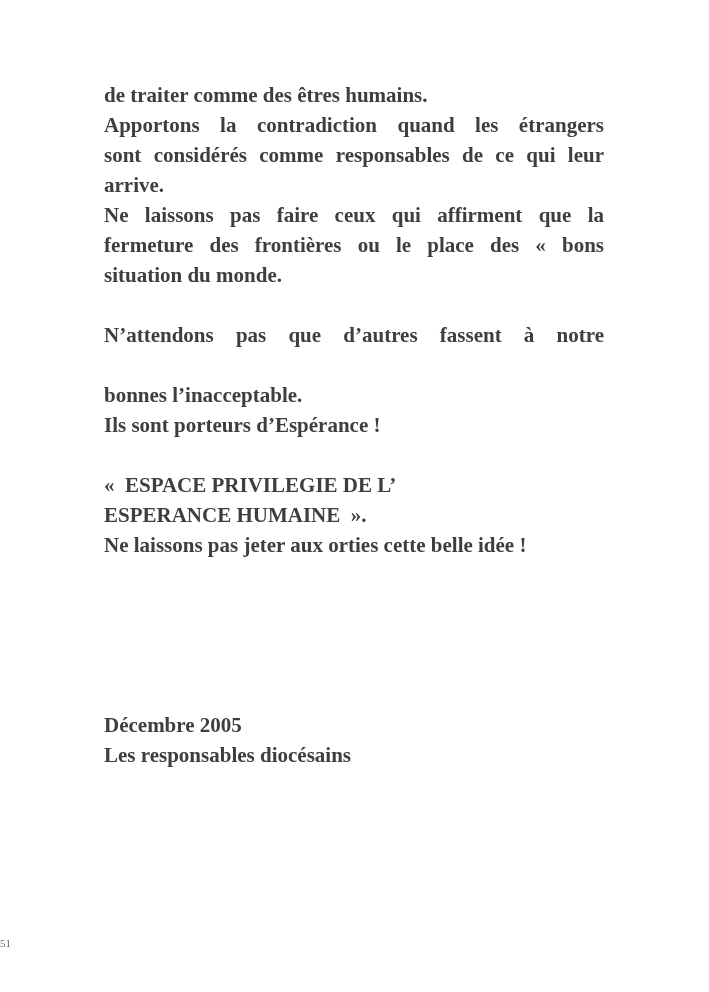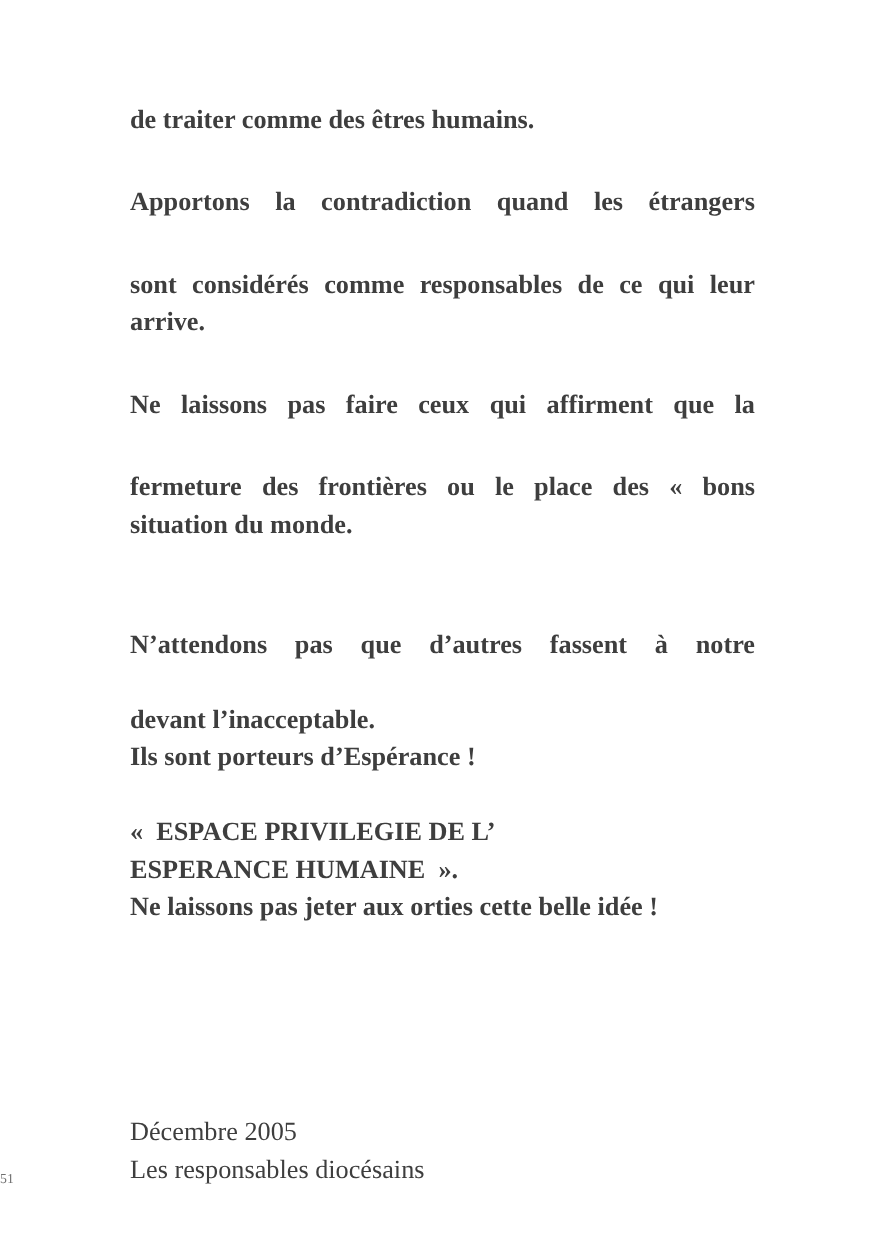--- a/index.html
+++ b/index.html
@@ -32,26 +32,25 @@
   .line {
     height: 30px;
     line-height: 30px;
     font-size: 21px;
     color: #3e3e3e;
     white-space: pre-wrap;
     overflow: hidden;
     text-align: left;
   }
   .line.bold { font-weight: bold; }
-  .line.regular { font-weight: normal; }
+  .line.regular { font-weight: bold; }
   .line.blank {  }
   .line.justify {
     text-align: justify;
     white-space: normal;
-    margin-top: 36px;
   }
   .line.justify::after {
     content: "";
     display: inline-block;
     width: 100%;
     height: 0;
   }
   .page-number {
     position: absolute;
     left: 0;
@@ -71,21 +70,21 @@
       <div class="line bold">de traiter comme des êtres humains.</div>
       <div class="line bold justify">Apportons la contradiction quand les étrangers</div>
       <div class="line bold justify">sont considérés comme responsables de ce qui leur</div>
       <div class="line bold">arrive.</div>
       <div class="line bold justify">Ne laissons pas faire ceux qui affirment que la</div>
       <div class="line bold justify">fermeture des frontières ou le place des « bons</div>
       <div class="line bold">situation du monde.</div>
       <div class="line blank"></div>
       <div class="line bold justify">N’attendons pas que d’autres fassent à notre</div>
       <div class="line blank"></div>
-      <div class="line bold">devant l’inacceptable.</div>
+      <div class="line bold">bonnes l’inacceptable.</div>
       <div class="line bold">Ils sont porteurs d’Espérance !</div>
       <div class="line blank"></div>
       <div class="line bold">«  ESPACE PRIVILEGIE DE L’</div>
       <div class="line bold">ESPERANCE HUMAINE  ».</div>
       <div class="line bold">Ne laissons pas jeter aux orties cette belle idée !</div>
       <div class="line blank"></div>
       <div class="line blank"></div>
       <div class="line blank"></div>
       <div class="line blank"></div>
       <div class="line blank"></div>

